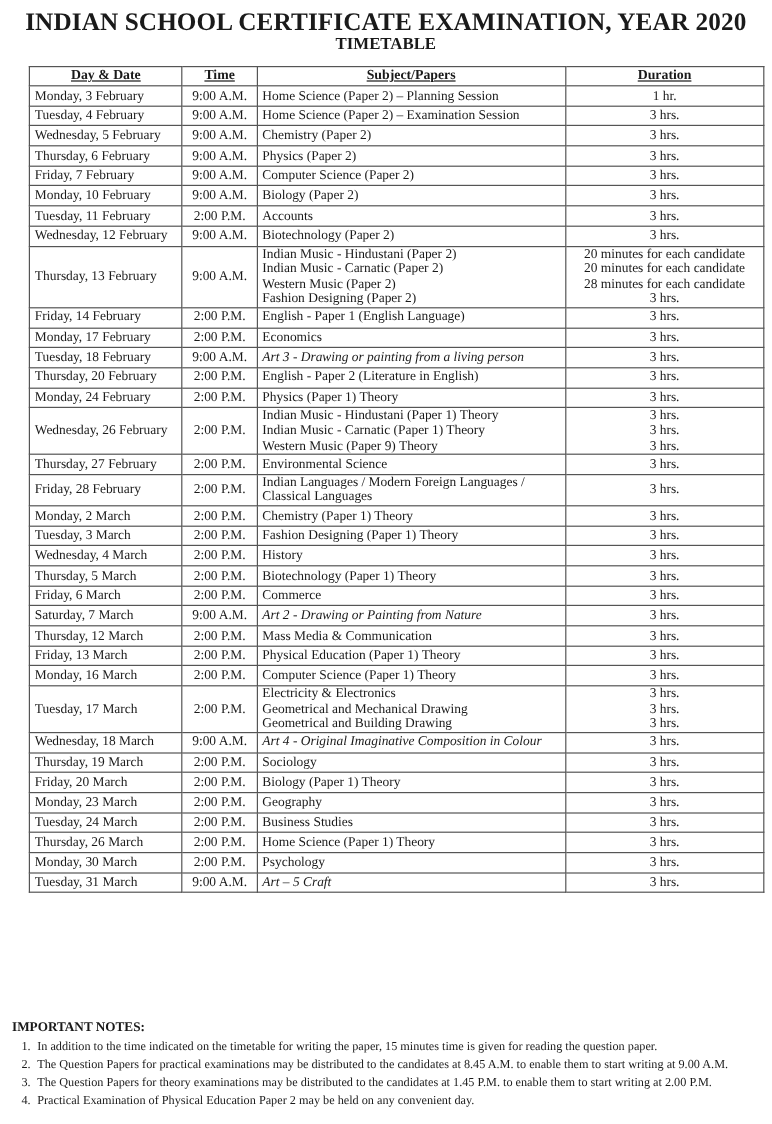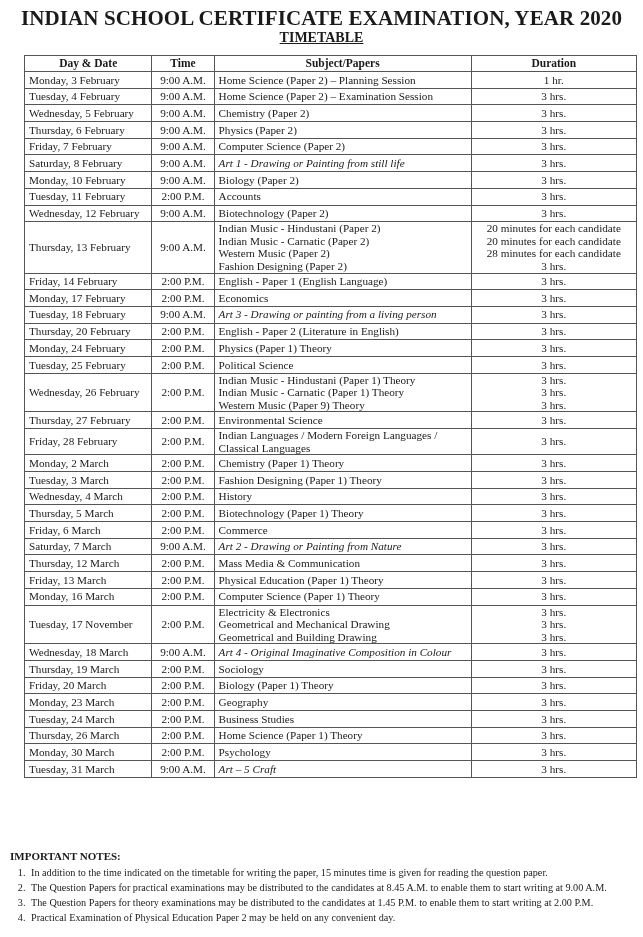--- a/index.html
+++ b/index.html
@@ -10,35 +10,35 @@
     position: relative;
   }
   .title {
     position: absolute; left: 0; top: 6px; width: 643px;
     text-align: center; font-weight: bold; font-size: 21px; letter-spacing: 0.1px;
   }
   .subtitle {
     position: absolute; left: 0; top: 30px; width: 643px;
     text-align: center; font-weight: bold; font-size: 14px;
   }
-  .subtitle span { text-decoration: underline; }
+  .subtitle span { }
   table.tt {
     position: absolute; left: 24px; top: 55px;
     width: 613px;
     border-collapse: collapse;
     font-size: 11.2px;
     table-layout: fixed;
   }
   table.tt th, table.tt td {
     border: 1px solid #555;
     padding: 0 4px;
     line-height: 12.6px;
     vertical-align: middle;
   }
-  table.tt th { font-weight: bold; text-align: center; height: 15px; font-size: 11.5px; }
+  table.tt th { font-weight: bold; text-align: center; height: 15px; font-size: 11.5px; text-decoration: underline; }
   table.tt td { height: 15.7px; }
   .c-day { width: 121px; }
   .c-time { width: 59px; }
   .c-subj { width: 244px; }
   .c-dur { width: 157px; }
   td.time { text-align: center; }
   td.dur { text-align: center; }
   td.subj .it { font-style: italic; }
   td.subj.justify .line { text-align: justify; text-align-last: left; }
   .line { display: block; }
@@ -116,30 +116,20 @@
         <td>Friday, 7 February</td>
         <td class="time">9:00 A.M.</td>
         <td class="subj">
           <span class="line">Computer Science (Paper 2)</span>
         </td>
         <td class="dur">
           <span class="line">3 hrs.</span>
         </td>
       </tr>
       <tr>
-        <td>Saturday, 8 February</td>
-        <td class="time">9:00 A.M.</td>
-        <td class="subj">
-          <span class="line it">Art 1 - Drawing or Painting from still life</span>
-        </td>
-        <td class="dur">
-          <span class="line">3 hrs.</span>
-        </td>
-      </tr>
-      <tr>
         <td>Monday, 10 February</td>
         <td class="time">9:00 A.M.</td>
         <td class="subj">
           <span class="line">Biology (Paper 2)</span>
         </td>
         <td class="dur">
           <span class="line">3 hrs.</span>
         </td>
       </tr>
       <tr>
@@ -222,30 +212,20 @@
         <td>Monday, 24 February</td>
         <td class="time">2:00 P.M.</td>
         <td class="subj">
           <span class="line">Physics (Paper 1) Theory</span>
         </td>
         <td class="dur">
           <span class="line">3 hrs.</span>
         </td>
       </tr>
       <tr>
-        <td>Tuesday, 25 February</td>
-        <td class="time">2:00 P.M.</td>
-        <td class="subj">
-          <span class="line">Political Science</span>
-        </td>
-        <td class="dur">
-          <span class="line">3 hrs.</span>
-        </td>
-      </tr>
-      <tr>
         <td>Wednesday, 26 February</td>
         <td class="time">2:00 P.M.</td>
         <td class="subj">
           <span class="line">Indian Music - Hindustani (Paper 1) Theory</span>
           <span class="line">Indian Music - Carnatic (Paper 1) Theory</span>
           <span class="line">Western Music (Paper 9) Theory</span>
         </td>
         <td class="dur">
           <span class="line">3 hrs.</span>
           <span class="line">3 hrs.</span>
@@ -357,21 +337,21 @@
         <td>Monday, 16 March</td>
         <td class="time">2:00 P.M.</td>
         <td class="subj">
           <span class="line">Computer Science (Paper 1) Theory</span>
         </td>
         <td class="dur">
           <span class="line">3 hrs.</span>
         </td>
       </tr>
       <tr>
-        <td>Tuesday, 17 November</td>
+        <td>Tuesday, 17 March</td>
         <td class="time">2:00 P.M.</td>
         <td class="subj">
           <span class="line">Electricity &amp; Electronics</span>
           <span class="line">Geometrical and Mechanical Drawing</span>
           <span class="line">Geometrical and Building Drawing</span>
         </td>
         <td class="dur">
           <span class="line">3 hrs.</span>
           <span class="line">3 hrs.</span>
           <span class="line">3 hrs.</span>

